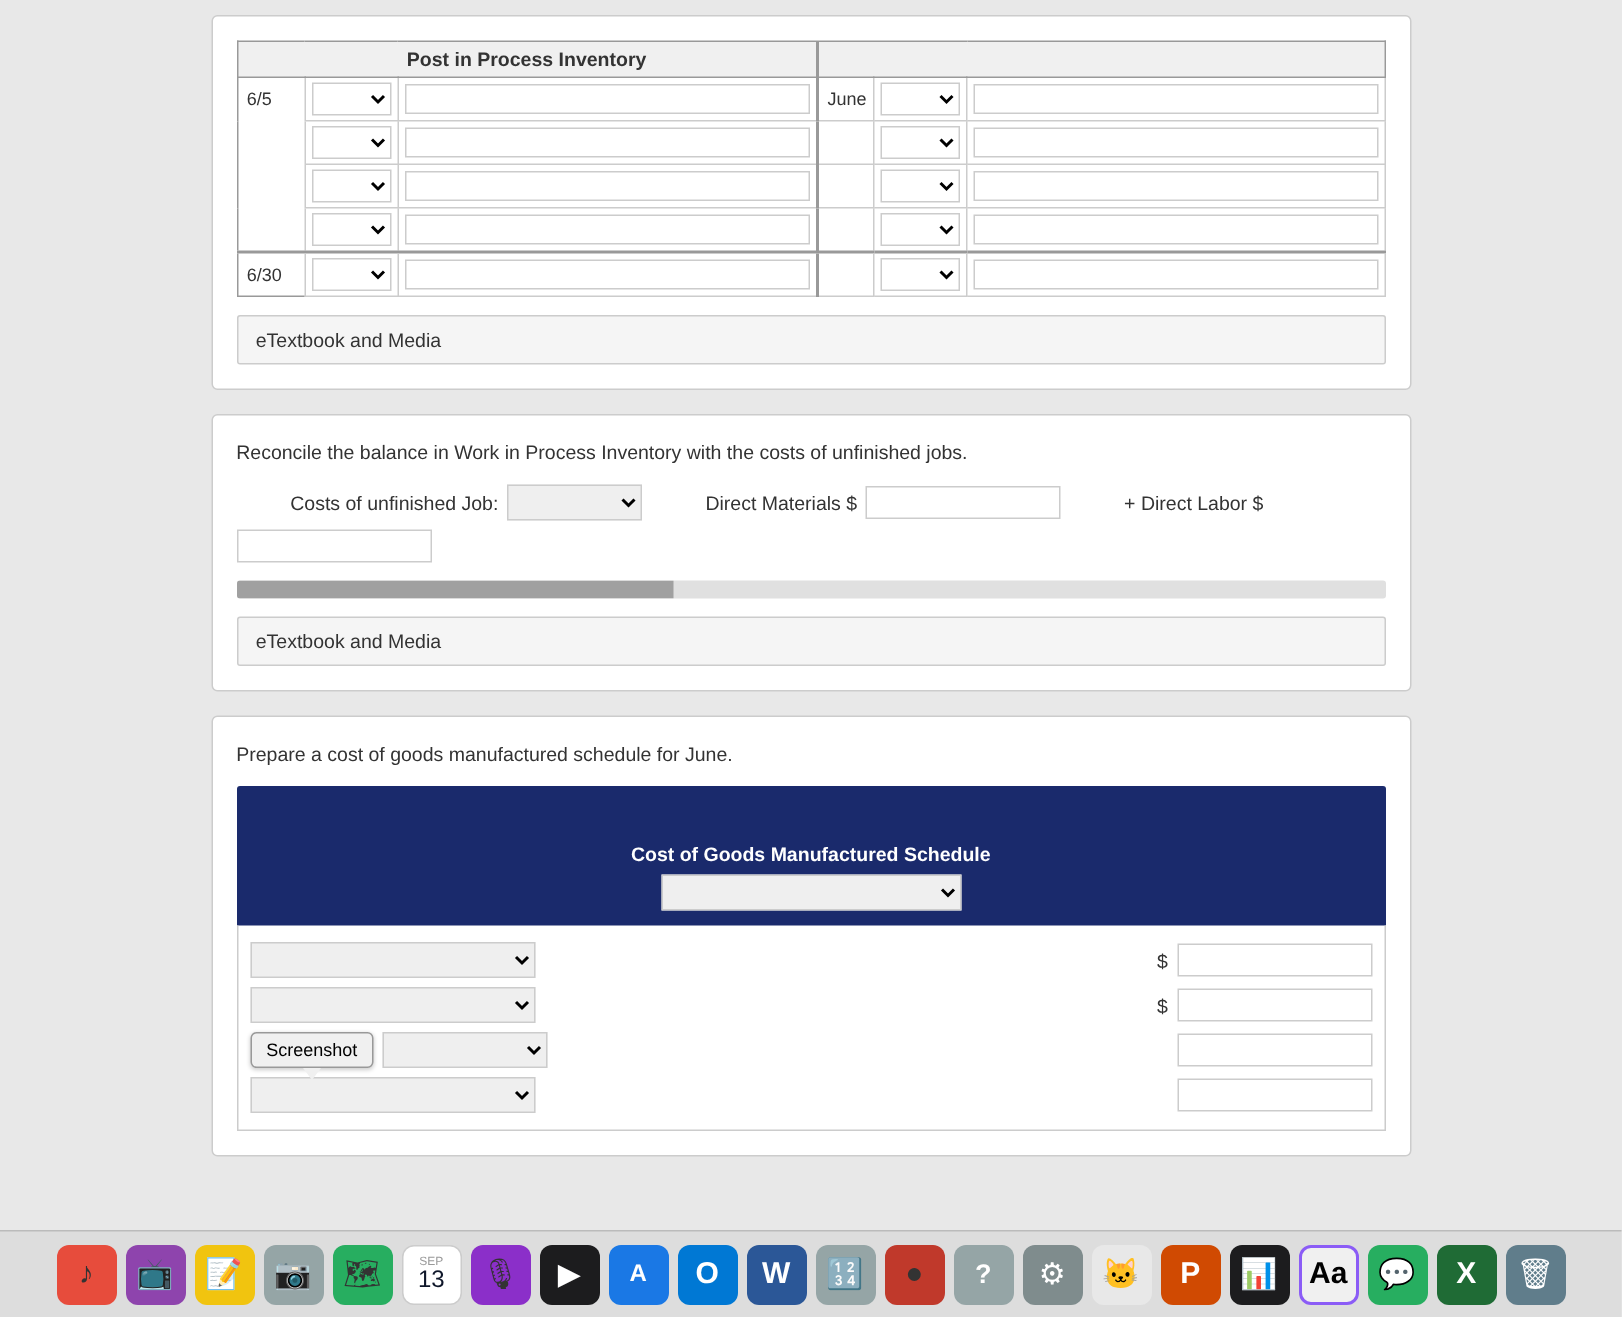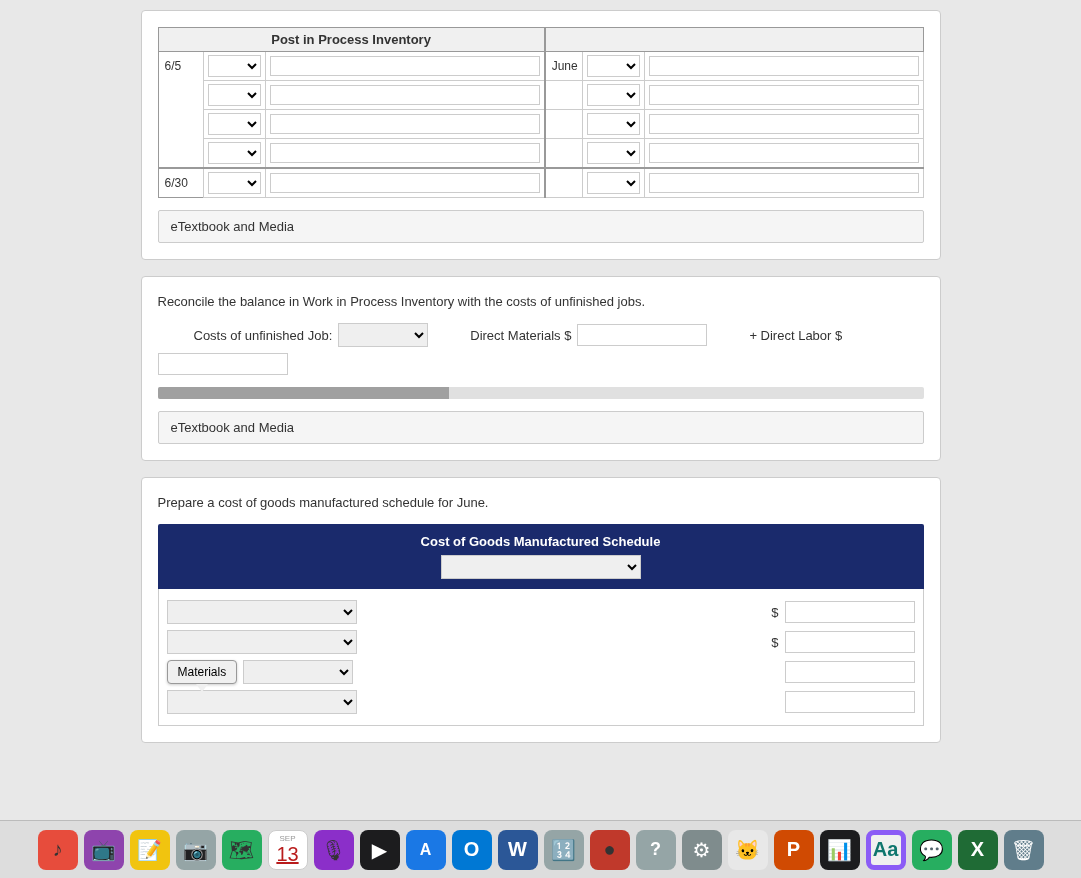--- a/index.html
+++ b/index.html
@@ -150,20 +150,21 @@
       border-radius: 2px 2px 0 0;
     }
     .cogm-header .title {
       font-weight: bold;
       font-size: 14px;
       margin-bottom: 2px;
     }
     .cogm-header .subtitle {
       font-size: 13px;
       font-weight: bold;
+      margin-top: 28px;
     }
     .cogm-header select {
       margin-top: 6px;
       padding: 3px 6px;
       font-size: 12px;
       width: 200px;
       border: 1px solid #ccc;
     }
 
     .cogm-body {
@@ -435,21 +436,21 @@
         <select>
           <option value=""></option>
         </select>
         <span class="spacer"></span>
         <span class="dollar-sign">$</span>
         <input type="text" style="">
       </div>
 
       <div class="cogm-row">
         <div class="screenshot-tooltip">
-          <button class="screenshot-btn">Materials</button>
+          <button class="screenshot-btn">Screenshot</button>
           <div class="tooltip-arrow"></div>
         </div>
         <select style="width:110px;">
           <option value=""></option>
         </select>
         <span class="spacer"></span>
         <input type="text" style="">
       </div>
 
       <div class="cogm-row">
@@ -465,31 +466,31 @@
 </div>
 
 <div class="dock-bar">
   <div class="dock-icon red">♪</div>
   <div class="dock-icon purple">📺</div>
   <div class="dock-icon yellow">📝</div>
   <div class="dock-icon gray">📷</div>
   <div class="dock-icon green">🗺</div>
   <div class="dock-icon white" style="background:#fff; border:1px solid #ccc; color:#e74c3c; font-size:12px; flex-direction:column; display:flex; align-items:center; justify-content:center;">
     <span style="font-size:8px; color:#999;">SEP</span>
-    <span style="font-size:20px; color:#b91c1c;text-decoration:underline;">13</span>
+    <span style="font-size:16px; color:#0f172a;">13</span>
   </div>
   <div class="dock-icon purple" style="background:#8b2fc9;">🎙</div>
   <div class="dock-icon dark" style="background:#1c1c1e; color:#fff;">▶</div>
   <div class="dock-icon blue" style="background:#1a78e5; color:#fff; font-weight:bold; font-size:16px;">A</div>
   <div class="dock-icon blue" style="background:#0078d4; color:#fff; font-weight:bold;">O</div>
   <div class="dock-icon blue" style="background:#2b5797; color:#fff; font-weight:bold;">W</div>
   <div class="dock-icon gray">🔢</div>
   <div class="dock-icon dred" style="background:#c0392b;">●</div>
   <div class="dock-icon gray" style="background:#95a5a6; color:#fff; font-weight:bold; font-size:18px;">?</div>
   <div class="dock-icon gray" style="background:#7f8c8d; color:#fff;">⚙</div>
   <div class="dock-icon white" style="background:#e8e8e8;">🐱</div>
   <div class="dock-icon orange" style="background:#d04a02; color:#fff; font-weight:bold;">P</div>
   <div class="dock-icon dark" style="background:#1c1c1e; color:#4caf50;">📊</div>
-  <div class="dock-icon white" style="background:#f0f0f0; border:5px solid #8b5cf6; color:#0f766e; font-weight:bold;">Aa</div>
+  <div class="dock-icon white" style="background:#f0f0f0; border:2px solid #8b5cf6; color:#000000; font-weight:bold;">Aa</div>
   <div class="dock-icon green" style="background:#27ae60; color:#fff;">💬</div>
   <div class="dock-icon xgreen" style="background:#1f6b35; color:#fff; font-weight:bold;">X</div>
   <div class="dock-icon trash" style="background:#607d8b; color:#fff;">🗑</div>
 </div>
 
 </body></html>

